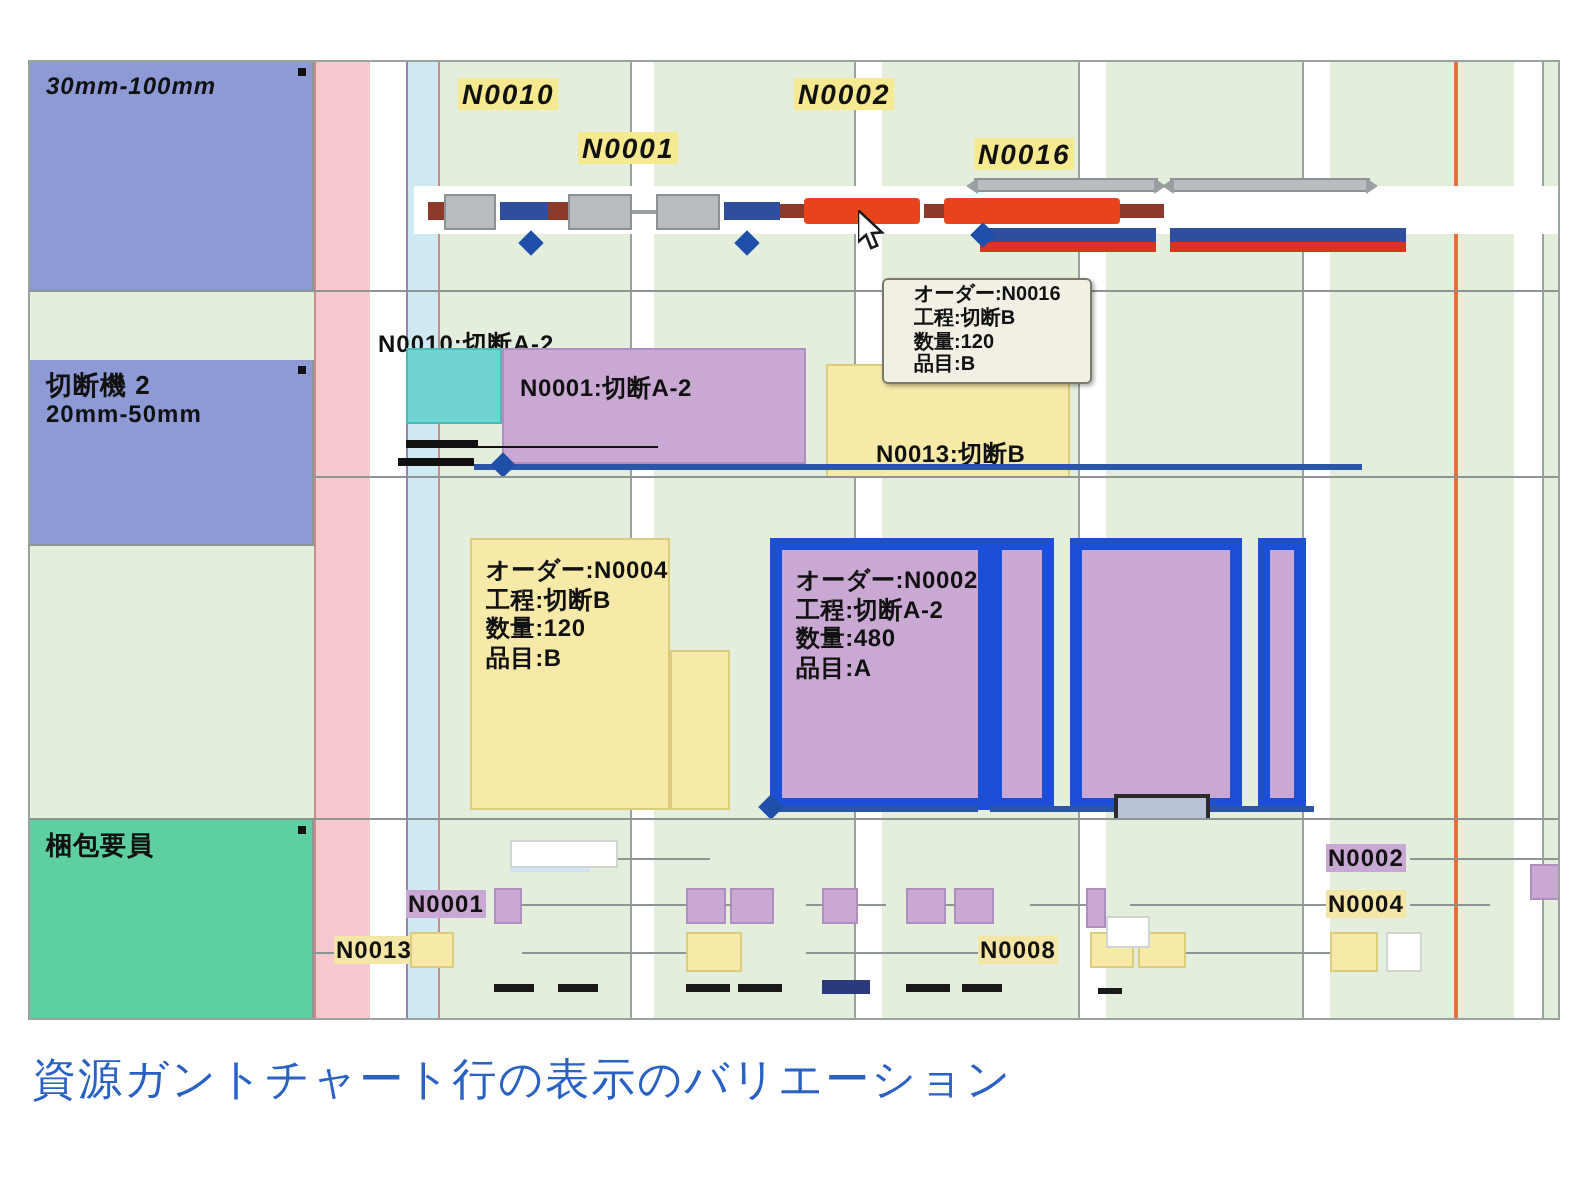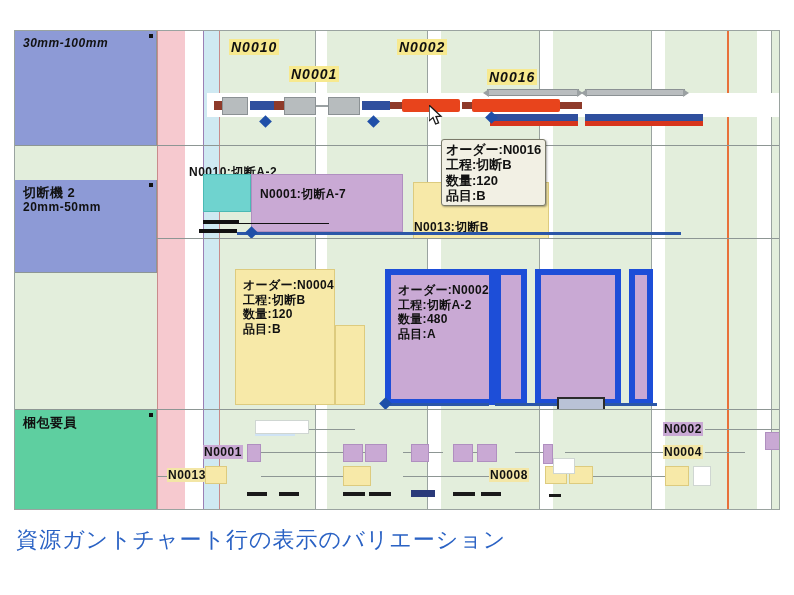--- a/index.html
+++ b/index.html
@@ -68,21 +68,21 @@
   .blackdash{position:absolute;height:4px;background:#1a1a1a;}
   .navydash{position:absolute;height:4px;background:#2a3a7a;}
 
   .progline{position:absolute;height:3px;background:#2b56a8;}
   .progbox{position:absolute;box-sizing:border-box;background:#b9c2d6;border:2px solid #2b2b2b;}
   .blackline{position:absolute;height:4px;background:#111;}
   .thinblack{position:absolute;height:2px;background:#111;}
 
   
   .tooltip{position:absolute;background:#f2f0e4;border:1px solid #7a7a6a;border-radius:3px;
-    box-shadow:1px 1px 2px rgba(0,0,0,.35);padding:2px 4px;font-size:13px;font-weight:bold;
+    box-shadow:1px 1px 2px rgba(0,0,0,.35);padding:2px 15px;font-size:10px;font-weight:bold;
     line-height:1.18;color:#111;white-space:pre;letter-spacing:0px;z-index:40;}
 
   .cursor{position:absolute;z-index:45;}
 
   
   .caption{position:absolute;left:16px;top:525px;font-size:22px;color:#2a62c4;letter-spacing:1px;}
 </style>
 </head>
 <body>
 
@@ -145,22 +145,22 @@
       <div class="bar" style="left:428px;top:90px;width:118px;height:5px;background:#d7351c;"></div>
 
       <div class="diamond" style="left:104px;top:86px;"></div>
       <div class="diamond" style="left:212px;top:86px;"></div>
       <div class="diamond" style="left:330px;top:82px;"></div>
     </div>
 
     <div class="rowbody" style="left:142px;top:115px;width:624px;height:92px;">
       <div class="lblsm" style="left:31px;top:18px;font-size:12px;">N0010:切断A-2</div>
       <div class="ibox cyan" style="left:46px;top:28px;width:48px;height:38px;"></div>
-      <div class="ibox purple" style="left:94px;top:28px;width:152px;height:58px;padding-top:12px;padding-left:8px;">N0001:切断A-7</div>
-      <div class="ibox yellow" style="left:256px;top:36px;width:136px;height:66px;padding-top:37px;padding-left:0;">N0013:切断B</div>
+      <div class="ibox purple" style="left:94px;top:28px;width:152px;height:58px;padding-top:12px;padding-left:8px;">N0001:切断A-2</div>
+      <div class="ibox yellow" style="left:256px;top:36px;width:122px;height:66px;padding-top:37px;padding-left:24px;">N0013:切断B</div>
 
       <div class="blackline" style="left:46px;top:74px;width:36px;"></div>
       <div class="blackline" style="left:42px;top:83px;width:38px;"></div>
       <div class="thinblack" style="left:46px;top:77px;width:126px;height:1px;"></div>
       <div class="progline" style="left:80px;top:86px;width:444px;"></div>
       <div class="diamond" style="left:90px;top:82px;"></div>
     </div>
 
     <div class="rowbody" style="left:142px;top:208px;width:624px;height:170px;">
       <div class="ibox yellow" style="left:78px;top:30px;width:100px;height:136px;padding:8px 0 0 7px;font-size:12px;">オーダー:N0004

